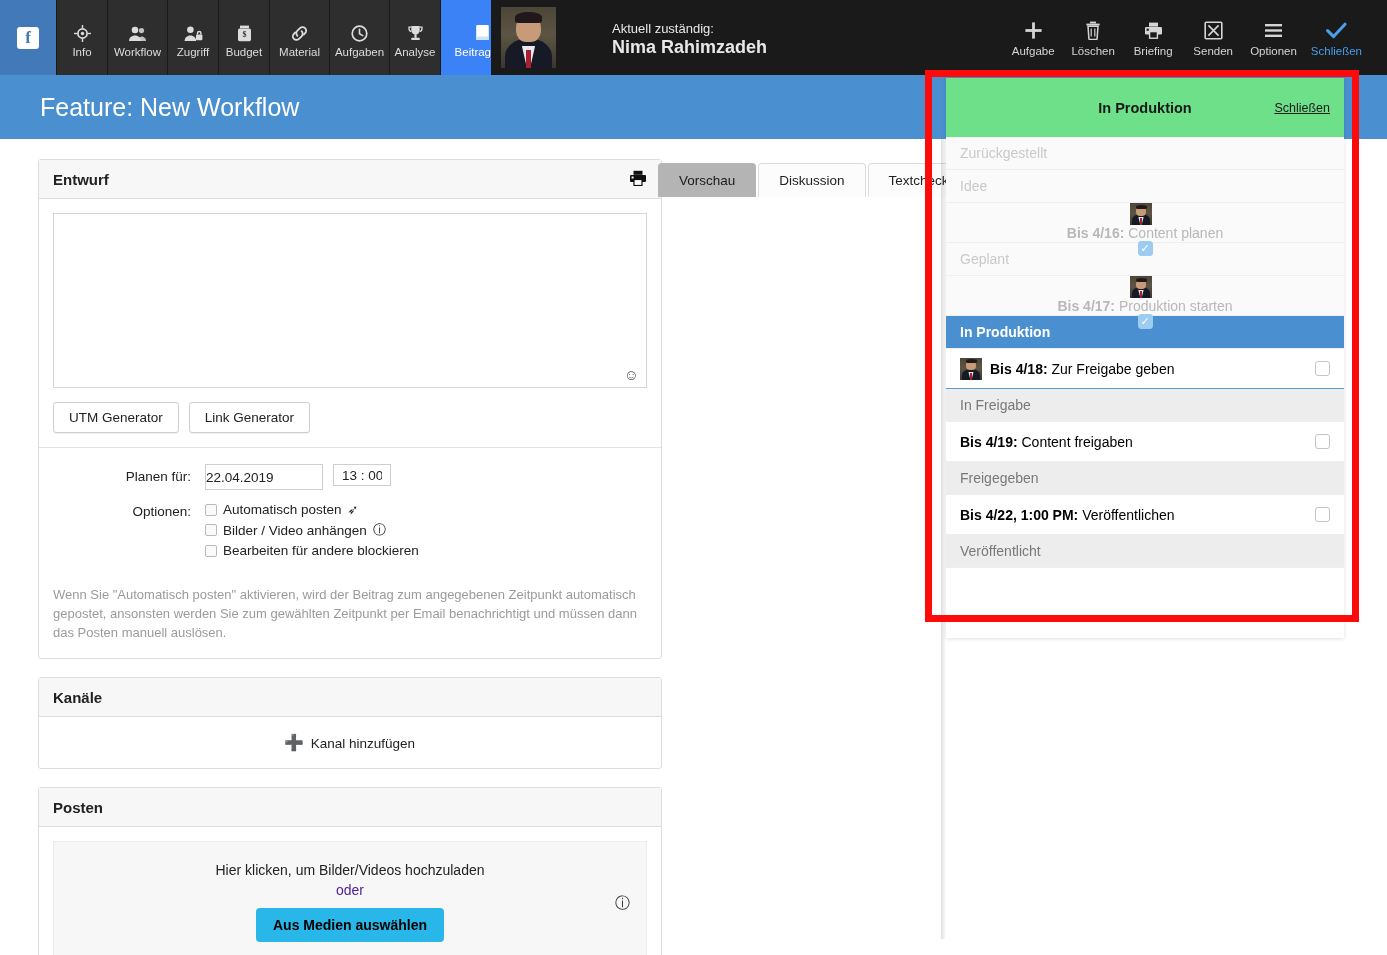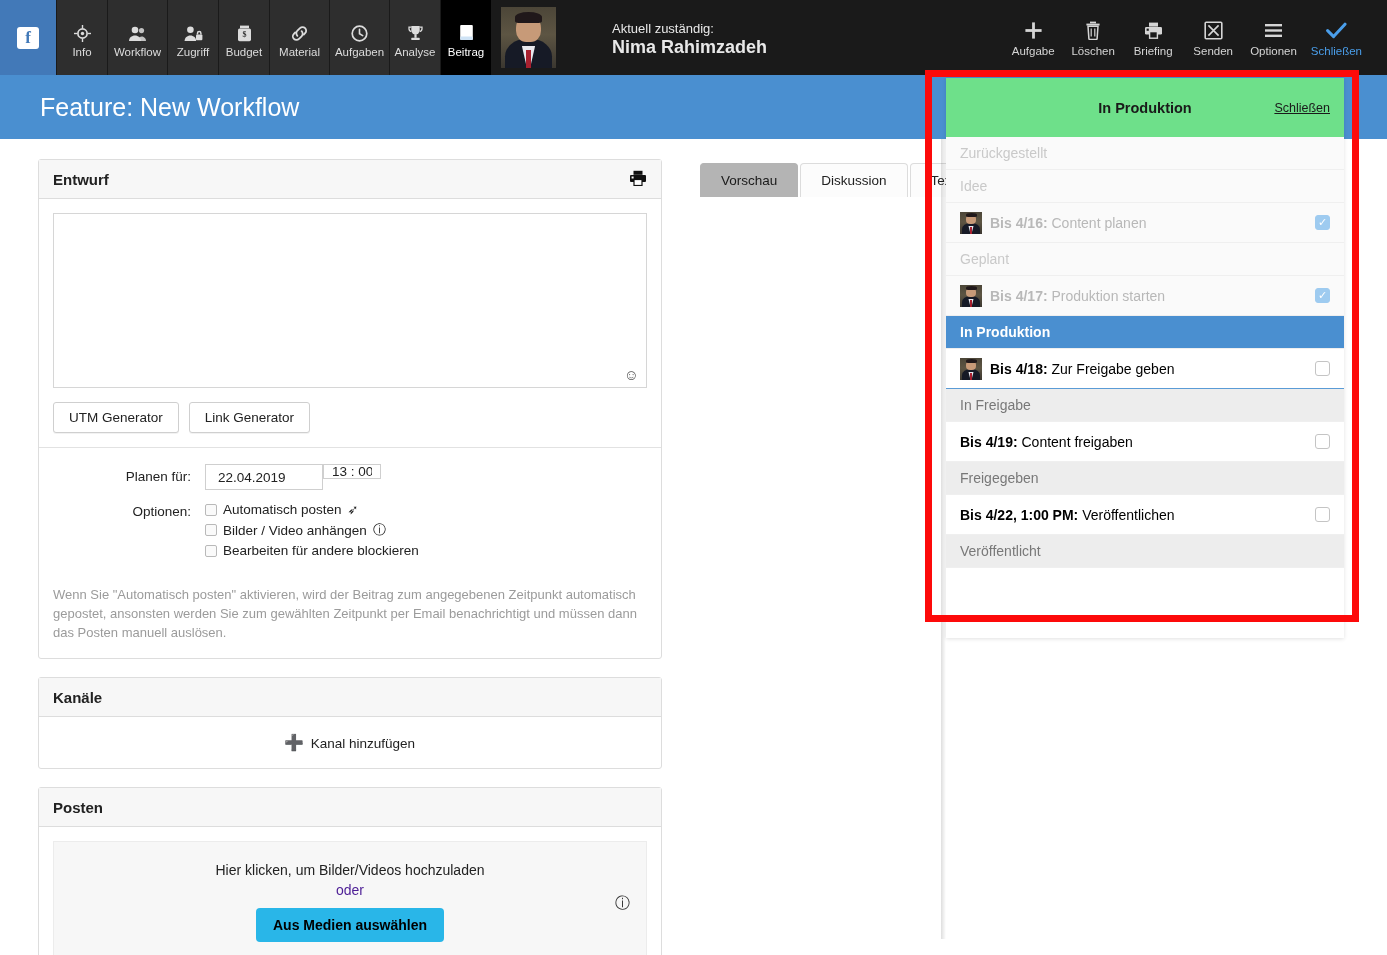--- a/index.html
+++ b/index.html
@@ -25,21 +25,21 @@
     width:22px; height:22px; background:#fff; border-radius:3px;
     color:#4279b8; font-weight:bold; font-size:17px; line-height:22px;
     text-align:center; font-family:"Liberation Serif", serif;
   }
   .nav-item {
     width:51px; background:#2e2e2e; border-left:1px solid #1a1a1a;
     display:flex; flex-direction:column; align-items:center; justify-content:center;
     color:#dcdcdc; cursor:pointer; padding-top:2px;
   }
   .nav-item.wide { width:60px; }
-  .nav-item.active { background:#000000; color:#fff; }
+  .nav-item.active { background:#3b82f6; color:#fff;align-items:flex-end; }
   .nav-item .ico { height:22px; display:flex; align-items:flex-end; justify-content:center; }
   .nav-item .lbl { font-size:11.5px; margin-top:4px; white-space:nowrap; }
 
   .assignee {
     display:flex; align-items:center; background:#1a1a1a; padding-left:10px; padding-right:18px;gap:44px;
   }
   .avatar-big {
     width:55px; height:61px; background:#2b2b33; position:relative; overflow:hidden; flex:none;
   }
   .assignee-txt { margin-left:12px; color:#e8e8e8; font-size:13px; line-height:18px; }
@@ -85,26 +85,26 @@
     padding:7px 15px; font-size:13.5px; color:#222; cursor:pointer; margin-right:10px;
     box-shadow:0 1px 0 rgba(0,0,0,.05);
   }
 
   .divider { border-top:1px solid #e2e2e2; margin:14px -14px 0 -14px; }
 
   .sched { padding-top:16px; font-size:13.5px; color:#222; }
   .sched-row { display:flex; align-items:flex-start; margin-bottom:9px; }
   .sched-lbl { width:152px; text-align:right; padding-right:14px; padding-top:5px; }
   .inp-date {
-    border:1px solid #cfcfcf; width:118px; height:26px; padding:0 12px; font-size:13.5px;
+    border:1px solid #cfcfcf; width:118px; height:26px; padding:0 0; font-size:13.5px;
     color:#222; background:#fff; font-family:"Liberation Sans", sans-serif;
   }
   .inp-time {
-    border:1px solid #cfcfcf; width:58px; height:15px; padding:0 8px; font-size:13.5px;
-    color:#222; background:#fff; margin-left:0; text-align:right;
+    border:1px solid #cfcfcf; width:58px; height:22px; padding:0 8px; font-size:13.5px;
+    color:#222; background:#fff; margin-left:10px; text-align:right;
     font-family:"Liberation Sans", sans-serif;
   }
   .opt-line { display:flex; align-items:center; margin-bottom:4px; }
   .cb { width:12px; height:12px; border:1px solid #b9b9b9; border-radius:2px; background:#fafafa; margin-right:6px; flex:none; }
   .opt-txt { font-size:13.5px; color:#222; }
   .mini-ico { margin-left:6px; font-size:13px; color:#222; }
 
   .helpnote {
     padding:14px 0 2px 0; font-size:13px; color:#9b9b9b; line-height:19px;
   }
@@ -119,21 +119,21 @@
   .drop .l1 { font-size:14px; color:#222; }
   .drop .l2 { font-size:14px; color:#4c1d95; margin-top:4px; }
   .btn-media {
     margin-top:10px; display:inline-block; background:#29b6e8; color:#000000;
     border:none; border-radius:4px; padding:9px 17px; font-size:14px; font-weight:bold; cursor:pointer;
     font-family:"Liberation Sans", sans-serif;
   }
   .drop-info { position:absolute; right:16px; top:50%; transform:translateY(-50%); font-size:15px; color:#333; }
 
   
-  .tabs { position:absolute; left:700px; top:24px; display:flex; align-items:flex-end; }
+  .tabs { position:absolute; left:658px; top:24px; display:flex; align-items:flex-end; }
   .tab {
     padding:9px 20px; font-size:13.5px; color:#222; cursor:pointer;
     border-radius:4px 4px 0 0; background:#fcfcfc; border:1px solid #dcdcdc; border-bottom:none;
     margin-right:2px; white-space:nowrap;
   }
   .tab.active { background:#b4b4b4; border-color:#b4b4b4; color:#1a1a1a; }
 
   
   .panel-shadow {
     position:absolute; left:941px; top:139px; width:5px; height:800px;
@@ -157,21 +157,21 @@
     font-size:14px; border-bottom:1px solid #efefef;
   }
   .wf-group.past { background:#fafafa; color:#c9c9c9; }
   .wf-group.cur  { background:#4a8fd0; color:#fff; font-weight:bold; }
   .wf-group.fut  { background:#ededed; color:#787878; }
 
   .wf-task {
     height:40px; display:flex; align-items:center; padding:0 14px;
     border-bottom:1px solid #efefef; font-size:14px; cursor:pointer;
   }
-  .wf-task.past { background:#fafafa; }
+  .wf-task.past { background:#fafafa;flex-direction:column; }
   .wf-task.active { background:#fff; border-bottom:1px solid #5a9bd6; }
   .wf-task .av {
     width:22px; height:22px; flex:none; margin-right:8px;
     background:#2b2b33; position:relative; overflow:hidden;
   }
   .wf-task .txt { flex:1; }
   .wf-task.past .txt { color:#b8b8b8; }
   .wf-task .txt b { font-weight:bold; }
   .wf-task .box {
     width:15px; height:15px; border:1px solid #c4c4c4; border-radius:3px;

